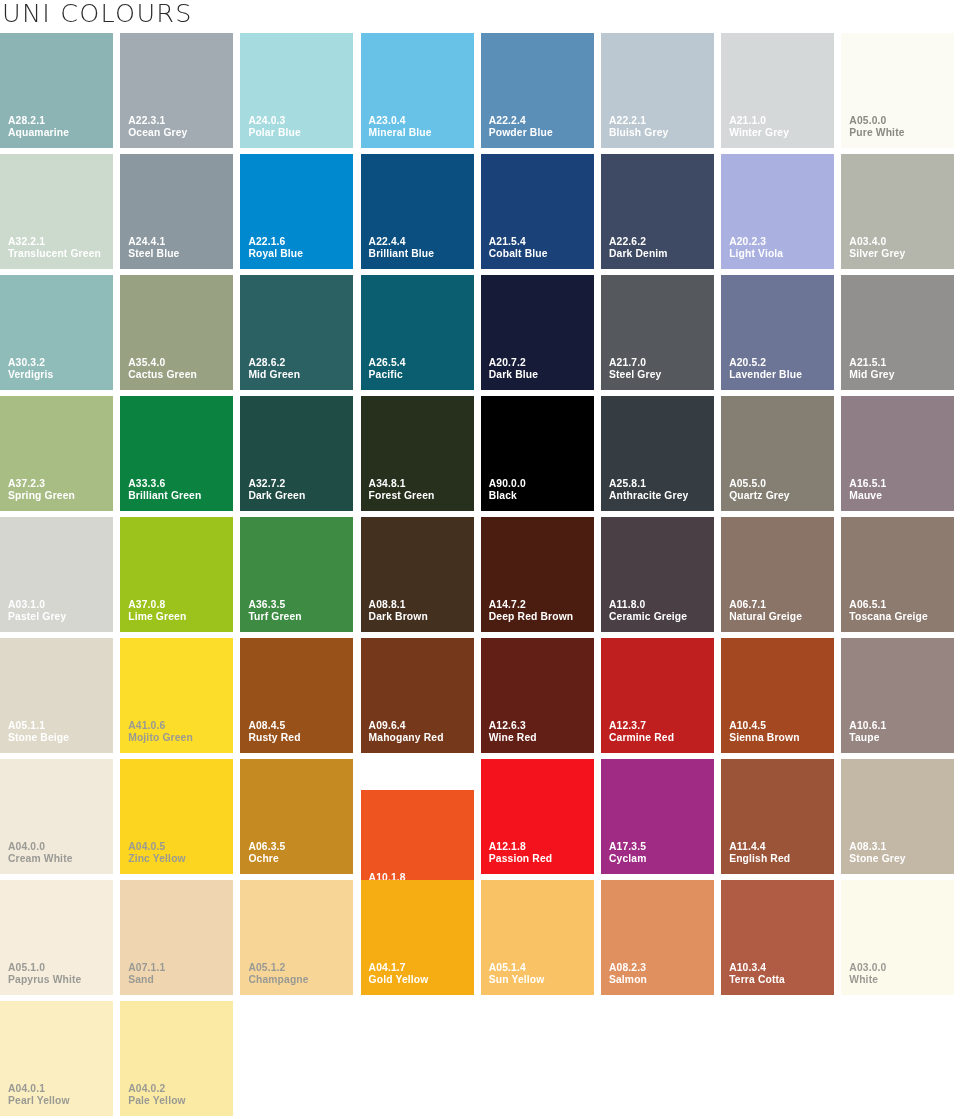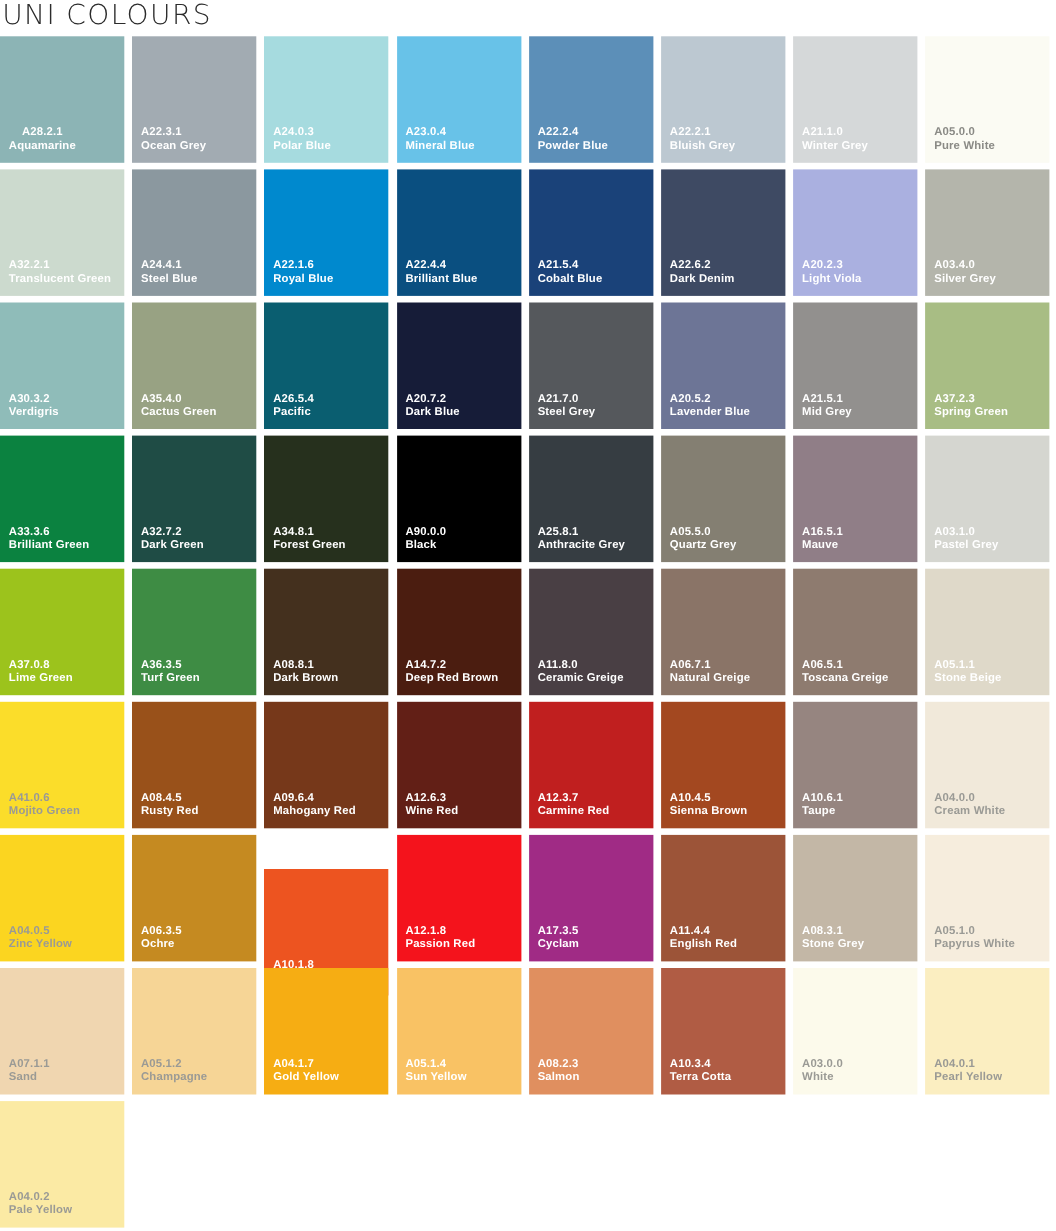--- a/index.html
+++ b/index.html
@@ -67,21 +67,21 @@
 
 <div id="page">
 
   <div id="header">
     <div id="title">UNI COLOURS</div>
   </div>
 
   <div id="grid">
       <div class="swatch" style="background: rgb(140, 180, 181);">
         <div class="labels">
-          <span class="code" style="color: rgb(255, 255, 255); margin-left: 12px;">A28.2.1</span>
+          <span class="code" style="color: rgb(255, 255, 255);">A28.2.1</span>
           <span class="name" style="color: rgb(255, 255, 255);">Aquamarine</span>
         </div>
       </div>
       <div class="swatch" style="background: rgb(162, 171, 178);">
         <div class="labels">
           <span class="code" style="color: rgb(255, 255, 255);">A22.3.1</span>
           <span class="name" style="color: rgb(255, 255, 255);">Ocean Grey</span>
         </div>
       </div>
       <div class="swatch" style="background: rgb(166, 219, 223);">
@@ -171,20 +171,26 @@
       <div class="swatch" style="background: rgb(143, 188, 185);">
         <div class="labels">
           <span class="code" style="color: rgb(255, 255, 255);">A30.3.2</span>
           <span class="name" style="color: rgb(255, 255, 255);">Verdigris</span>
         </div>
       </div>
       <div class="swatch" style="background: rgb(152, 162, 131);">
         <div class="labels">
           <span class="code" style="color: rgb(255, 255, 255);">A35.4.0</span>
           <span class="name" style="color: rgb(255, 255, 255);">Cactus Green</span>
+        </div>
+      </div>
+      <div class="swatch" style="background: rgb(44, 97, 100);">
+        <div class="labels">
+          <span class="code" style="color: rgb(255, 255, 255);">A28.6.2</span>
+          <span class="name" style="color: rgb(255, 255, 255);">Mid Green</span>
         </div>
       </div>
       <div class="swatch" style="background: rgb(10, 94, 112);">
         <div class="labels">
           <span class="code" style="color: rgb(255, 255, 255);">A26.5.4</span>
           <span class="name" style="color: rgb(255, 255, 255);">Pacific</span>
         </div>
       </div>
       <div class="swatch" style="background: rgb(22, 28, 56);">
         <div class="labels">

